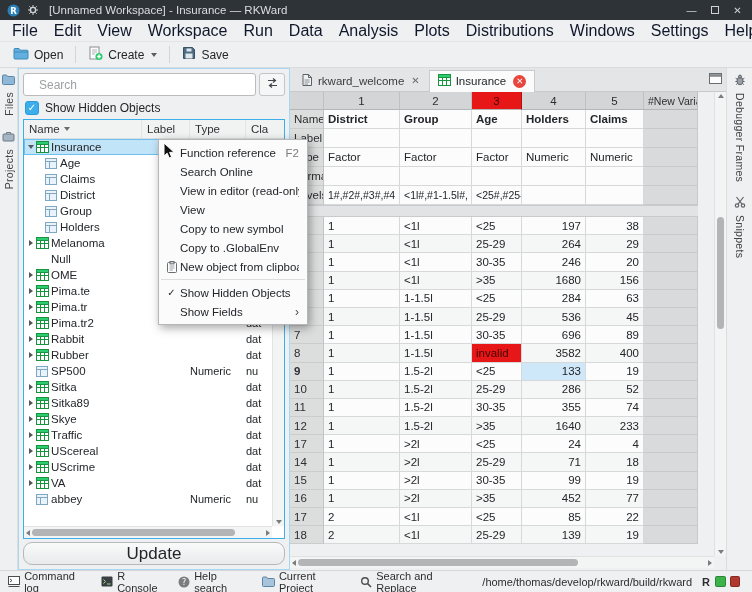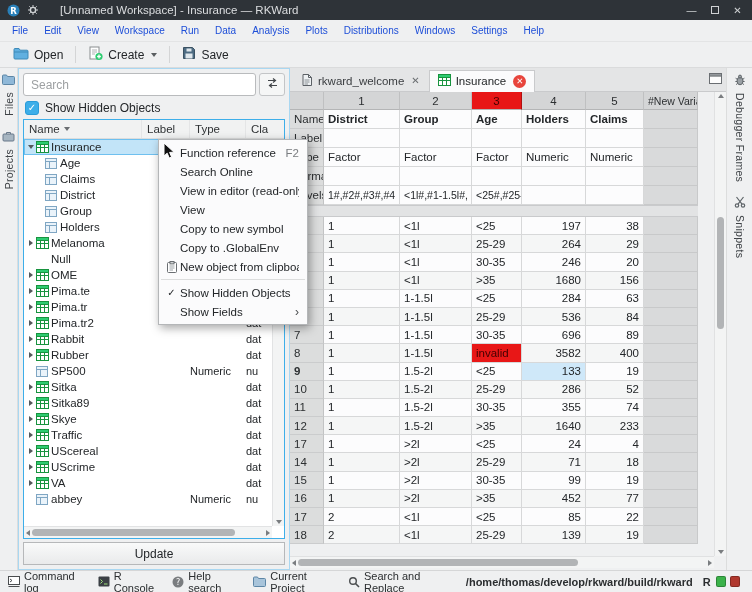--- a/index.html
+++ b/index.html
@@ -3,47 +3,47 @@
 <meta charset="utf-8">
 <style>
   * { margin:0; padding:0; box-sizing:border-box; }
   html,body { width:752px; height:592px; }
   body { font-family:"Liberation Sans", sans-serif; background:#7f8487; overflow:hidden; }
   .window { width:752px; height:592px; position:relative; background:#eff0f1; color:#232629; font-size:12px; overflow:hidden; }
 
   
   .titlebar { height:20px; background:#2e3338; color:#dcdee0; display:flex; align-items:center; padding:0 6px; gap:6px; font-size:11.5px; }
   .titlebar .ticon { display:grid; place-items:center; width:14px; height:14px; }
-  .titlebar .title { flex:1; white-space:nowrap; overflow:hidden; margin-left:14px; }
+  .titlebar .title { flex:1; white-space:nowrap; overflow:hidden; margin-left:3px; }
   .winbtn { width:17px; height:15px; display:grid; place-items:center; color:#cfd2d4; font-size:10px; }
   .maxbox { width:8px; height:8px; border:1px solid #cfd2d4; display:inline-block; }
 
   
   .menubar { height:22px; background:#eff0f1; display:flex; align-items:center; padding-left:4px; border-bottom:1px solid #e3e4e5; }
-  .menu-item { padding:2px 8px; font-size:10px; color:#1d4ed8; }
+  .menu-item { padding:2px 8px; font-size:16px; color:#0f172a; }
   .toolbar { height:26px; background:#eff0f1; display:flex; align-items:center; padding-left:4px; border-bottom:1px solid #dadbdc; }
   .tool-btn { display:flex; align-items:center; gap:5px; padding:2px 9px; height:24px; border-radius:3px; font-size:12px; }
   .tool-sep { width:1px; height:17px; background:#d4d5d6; margin:0 3px; }
   .dd-arrow { width:0; height:0; border-left:3px solid transparent; border-right:3px solid transparent; border-top:4px solid #5a5e61; margin-left:2px; }
 
   
   .main { height:502px; display:flex; }
 
   .dock-strip { background:#eff0f1; display:flex; flex-direction:column; align-items:center; padding-top:6px; gap:14px; }
   .dock-strip.left { width:18px; border-right:1px solid #dcdddd; }
   .dock-strip.right { width:26px; border-left:1px solid #dcdddd; }
   .dock-tab { display:flex; flex-direction:column; align-items:center; gap:4px; }
   .dock-label { font-size:10.5px; color:#3f4347; letter-spacing:.3px; white-space:nowrap; }
   .dock-strip.left .dock-label { writing-mode:vertical-rl; transform:rotate(180deg); }
   .dock-strip.right .dock-label { writing-mode:vertical-rl; }
 
   
   .left-panel { width:272px; background:#eff0f1; border:1px solid #a9d7f1; padding:4px; display:flex; flex-direction:column; gap:3px; }
   .search-row { display:flex; gap:3px; }
-  .search-input { flex:1; height:23px; border:1px solid #b9bbbd; border-radius:3px; background:#fff; padding:0 7px; font:inherit; font-size:12px; color:#232629; }
+  .search-input { flex:1; height:23px; border:1px solid #b9bbbd; border-radius:3px; background:#fff; padding:0 15px; font:inherit; font-size:12px; color:#232629; }
   .search-input::placeholder { color:#9da0a2; }
   .icon-btn { width:26px; height:23px; border:1px solid #c3c5c7; border-radius:3px; background:#f5f6f6; display:grid; place-items:center; }
   .check-row { display:flex; align-items:center; gap:6px; padding:2px 2px 1px 2px; font-size:12px; }
   .checkbox { width:14px; height:14px; background:#3daee9; border:1px solid #2a9bd8; border-radius:3px; color:#fff; font-size:10px; display:grid; place-items:center; line-height:1; }
 
   .tree { flex:1; background:#fff; border:1px solid #3daee9; position:relative; overflow:hidden; display:flex; flex-direction:column; }
   .tree-header { display:flex; height:19px; background:#f1f2f2; border-bottom:1px solid #dcdddd; align-items:center; font-size:11.5px; color:#2f3234; flex:none; }
   .th { border-right:1px solid #e4e5e6; height:100%; display:flex; align-items:center; padding-left:5px; overflow:hidden; white-space:nowrap; }
   .th-name { flex:1; gap:4px; }
   .th-label { width:48px; } .th-type { width:56px; } .th-cla { width:38px; border-right:none; }
@@ -63,21 +63,21 @@
   
   .vscroll { position:absolute; top:19px; right:0; bottom:12px; width:12px; background:#f3f4f4; border-left:1px solid #e2e3e4; }
   .vthumb { position:absolute; left:2px; width:7px; background:#b2b4b6; border-radius:3.5px; }
   .hscroll { position:absolute; left:0; right:12px; bottom:0; height:12px; background:#f3f4f4; border-top:1px solid #e2e3e4; }
   .hthumb { position:absolute; top:2px; height:7px; background:#b2b4b6; border-radius:3.5px; }
   .sc-up { position:absolute; top:2px; left:3px; width:0; height:0; border-left:3px solid transparent; border-right:3px solid transparent; border-bottom:4px solid #7a7d80; }
   .sc-dn { position:absolute; bottom:2px; left:3px; width:0; height:0; border-left:3px solid transparent; border-right:3px solid transparent; border-top:4px solid #7a7d80; }
   .sc-l  { position:absolute; left:2px; top:3px; width:0; height:0; border-top:3px solid transparent; border-bottom:3px solid transparent; border-right:4px solid #7a7d80; }
   .sc-r  { position:absolute; right:2px; top:3px; width:0; height:0; border-top:3px solid transparent; border-bottom:3px solid transparent; border-left:4px solid #7a7d80; }
 
-  .update-btn { height:23px; border:1px solid #b6b8ba; border-radius:0; background:linear-gradient(#f9fafa,#e9eaeb); font:inherit; font-size:12px; color:#232629; }
+  .update-btn { height:23px; border:1px solid #b6b8ba; border-radius:9px; background:linear-gradient(#f9fafa,#e9eaeb); font:inherit; font-size:17px; color:#232629; }
 
   
   .editor { flex:1; min-width:0; display:flex; flex-direction:column; background:#eff0f1; }
   .tabbar { height:24px; background:#e4e5e6; border-bottom:1px solid #c9cacc; display:flex; align-items:flex-end; padding-left:3px; position:relative; flex:none; }
   .tab { display:flex; align-items:center; gap:5px; height:22px; padding:0 8px; font-size:11.5px; color:#3a3d40; border:1px solid transparent; border-bottom:none; }
   .tab.active { background:#fbfbfc; border-color:#c9cacc; color:#1d2022; margin-bottom:-1px; padding-bottom:1px; }
   .tab-close { font-size:10px; color:#6a6e71; margin-left:2px; }
   .tab-close.red { background:#e8453c; color:#fff; width:13px; height:13px; border-radius:50%; display:grid; place-items:center; font-size:8.5px; }
   .tab-corner { position:absolute; right:4px; top:5px; }
 
@@ -102,21 +102,21 @@
   .invalid-cell { background:#e81717 !important; color:#430000; }
   .sel-cell { background:#cfe8f9 !important; }
   .g-splitter { height:12px; background:#e2e3e4; border-top:1px solid #c9cacc; border-bottom:1px solid #c9cacc; width:100%; }
   .grid-vscroll { position:absolute; top:0; right:0; bottom:14px; width:12px; background:#f3f4f4; border-left:1px solid #e0e1e2; }
   .grid-hscroll { position:absolute; left:0; right:12px; bottom:2px; height:12px; background:#f3f4f4; border-top:1px solid #e0e1e2; }
 
   
   .statusbar { height:22px; background:#eff0f1; border-top:1px solid #d5d6d7; display:flex; align-items:center; padding:0 8px; font-size:11px; color:#2b2e30; }
   .sb-item { display:flex; align-items:center; gap:4px; margin-right:13px; }
   .sb-icon { display:grid; place-items:center; width:13px; }
-  .sb-path { margin-left:auto; white-space:nowrap;font-weight:bold; }
+  .sb-path { margin-left:auto; white-space:nowrap; }
   .sb-r { font-weight:bold; margin:0 5px 0 10px; }
   .led { width:11px; height:11px; border-radius:2px; display:inline-block; margin-right:4px; border:1px solid rgba(0,0,0,.25); }
 
   
   .context-menu { position:absolute; left:158px; top:139px; width:150px; background:#fbfbfc; border:1px solid #b4b6b8; box-shadow:2px 3px 9px rgba(0,0,0,.35); padding:3px 0; z-index:50; font-size:11.5px; color:#232629; }
   .cm-item { display:flex; align-items:center; height:19px; padding:0 8px 0 4px; }
   .cm-gutter { width:17px; display:grid; place-items:center; flex:none; font-size:10px; color:#232629; }
   .cm-label { flex:1; white-space:nowrap; overflow:hidden; }
   .cm-shortcut { color:#7a7d80; margin-left:10px; }
   .cm-sub { color:#4a4d4f; font-size:12px; }
@@ -740,21 +740,21 @@
               <span class="g-cell c4 num">284</span>
               <span class="g-cell c5 num">63</span>
               <span class="g-cell c6 gray"></span>
             </div>
             <div class="g-row data alt">
               <span class="g-cell g-rowlab c0">6</span>
               <span class="g-cell c1">1</span>
               <span class="g-cell c2">1-1.5l</span>
               <span class="g-cell c3">25-29</span>
               <span class="g-cell c4 num">536</span>
-              <span class="g-cell c5 num">84</span>
+              <span class="g-cell c5 num">45</span>
               <span class="g-cell c6 gray"></span>
             </div>
             <div class="g-row data">
               <span class="g-cell g-rowlab c0">7</span>
               <span class="g-cell c1">1</span>
               <span class="g-cell c2">1-1.5l</span>
               <span class="g-cell c3">30-35</span>
               <span class="g-cell c4 num">696</span>
               <span class="g-cell c5 num">89</span>
               <span class="g-cell c6 gray"></span>

